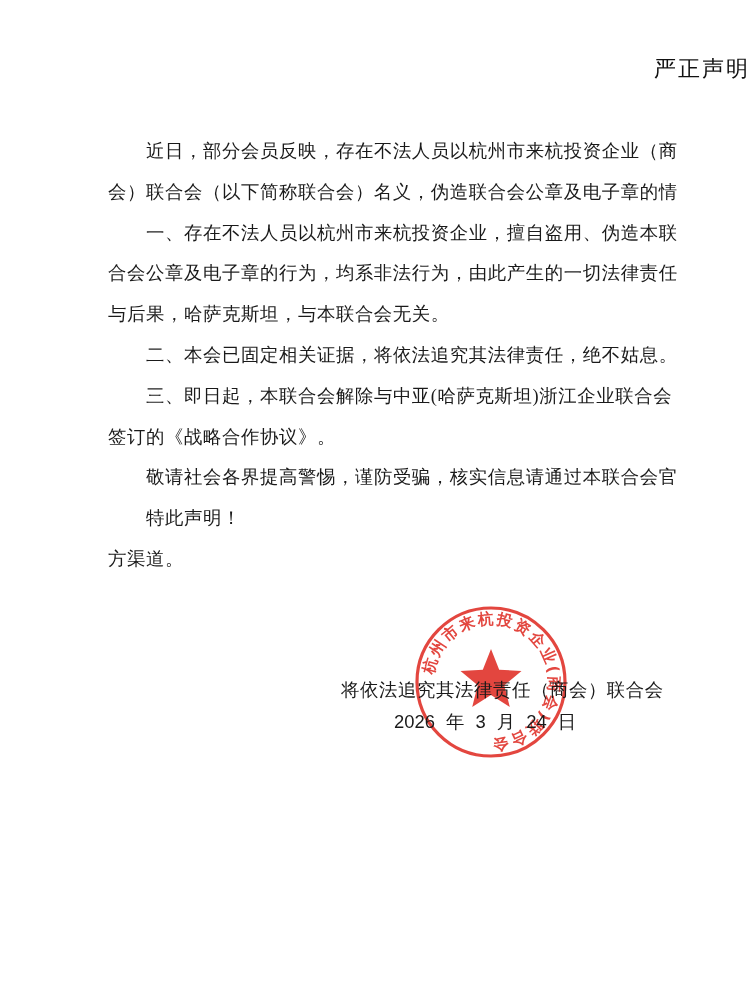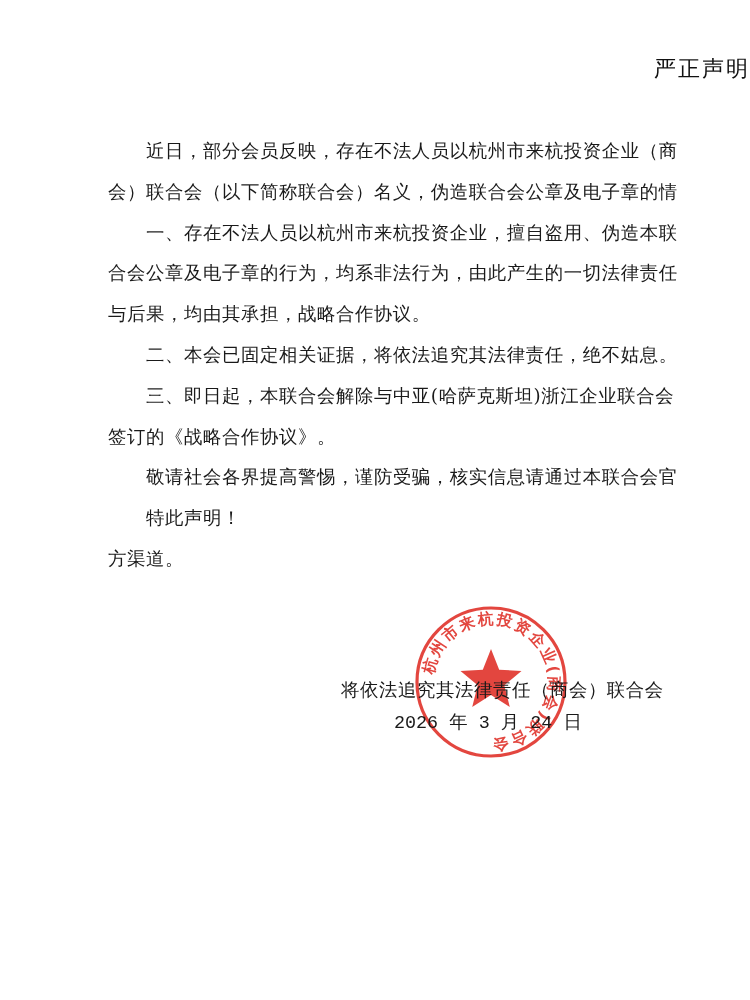--- a/index.html
+++ b/index.html
@@ -25,20 +25,21 @@
     line-height: 30px;
     letter-spacing: 2px;
     font-weight: 500;
     color: #111;
   }
   .body-text {
     position: absolute;
     top: 131px;
     left: 108px;
     width: 540px;
+    font-family: Liberation Serif, serif;
   }
   .line {
     height: 40.8px;
     line-height: 40.8px;
     font-size: 18.4px;
     white-space: nowrap;
     letter-spacing: 0.6px;
   }
   .indent {
     padding-left: 38px;
@@ -58,21 +59,21 @@
     position: absolute;
     top: 706px;
     left: 394px;
     font-size: 18.4px;
     line-height: 32px;
     white-space: nowrap;
     font-family: "DejaVu Sans Mono", "Liberation Mono", monospace;
     letter-spacing: 0px;
     z-index: 2;
   }
-  .date .num { font-family: Liberation Mono, monospace; }
+  .date .num { font-family: Liberation Sans, sans-serif; }
   .date .cjk { font-family: "DejaVu Serif", "Liberation Serif", serif; }
   .seal {
     position: absolute;
     left: 414px;
     top: 605px;
     width: 154px;
     height: 154px;
     z-index: 1;
     opacity: 0.9;
   }
@@ -80,21 +81,21 @@
 </head>
 <body>
 
 <div class="title">严正声明</div>
 
 <div class="body-text">
   <div class="line indent">近日，部分会员反映，存在不法人员以杭州市来杭投资企业（商</div>
   <div class="line">会）联合会（以下简称联合会）名义，伪造联合会公章及电子章的情</div>
   <div class="line indent">一、存在不法人员以杭州市来杭投资企业，擅自盗用、伪造本联</div>
   <div class="line">合会公章及电子章的行为，均系非法行为，由此产生的一切法律责任</div>
-  <div class="line">与后果，均由其承担，战略合作协议。</div>
+  <div class="line">与后果，哈萨克斯坦，与本联合会无关。</div>
   <div class="line indent">二、本会已固定相关证据，将依法追究其法律责任，绝不姑息。</div>
   <div class="line indent">三、即日起，本联合会解除与中亚(哈萨克斯坦)浙江企业联合会</div>
   <div class="line">签订的《战略合作协议》。</div>
   <div class="line indent">敬请社会各界提高警惕，谨防受骗，核实信息请通过本联合会官</div>
   <div class="line indent">特此声明！</div>
   <div class="line">方渠道。</div>
 </div>
 
 <svg class="seal" viewBox="0 0 154 154" xmlns="http://www.w3.org/2000/svg">
   <defs>

